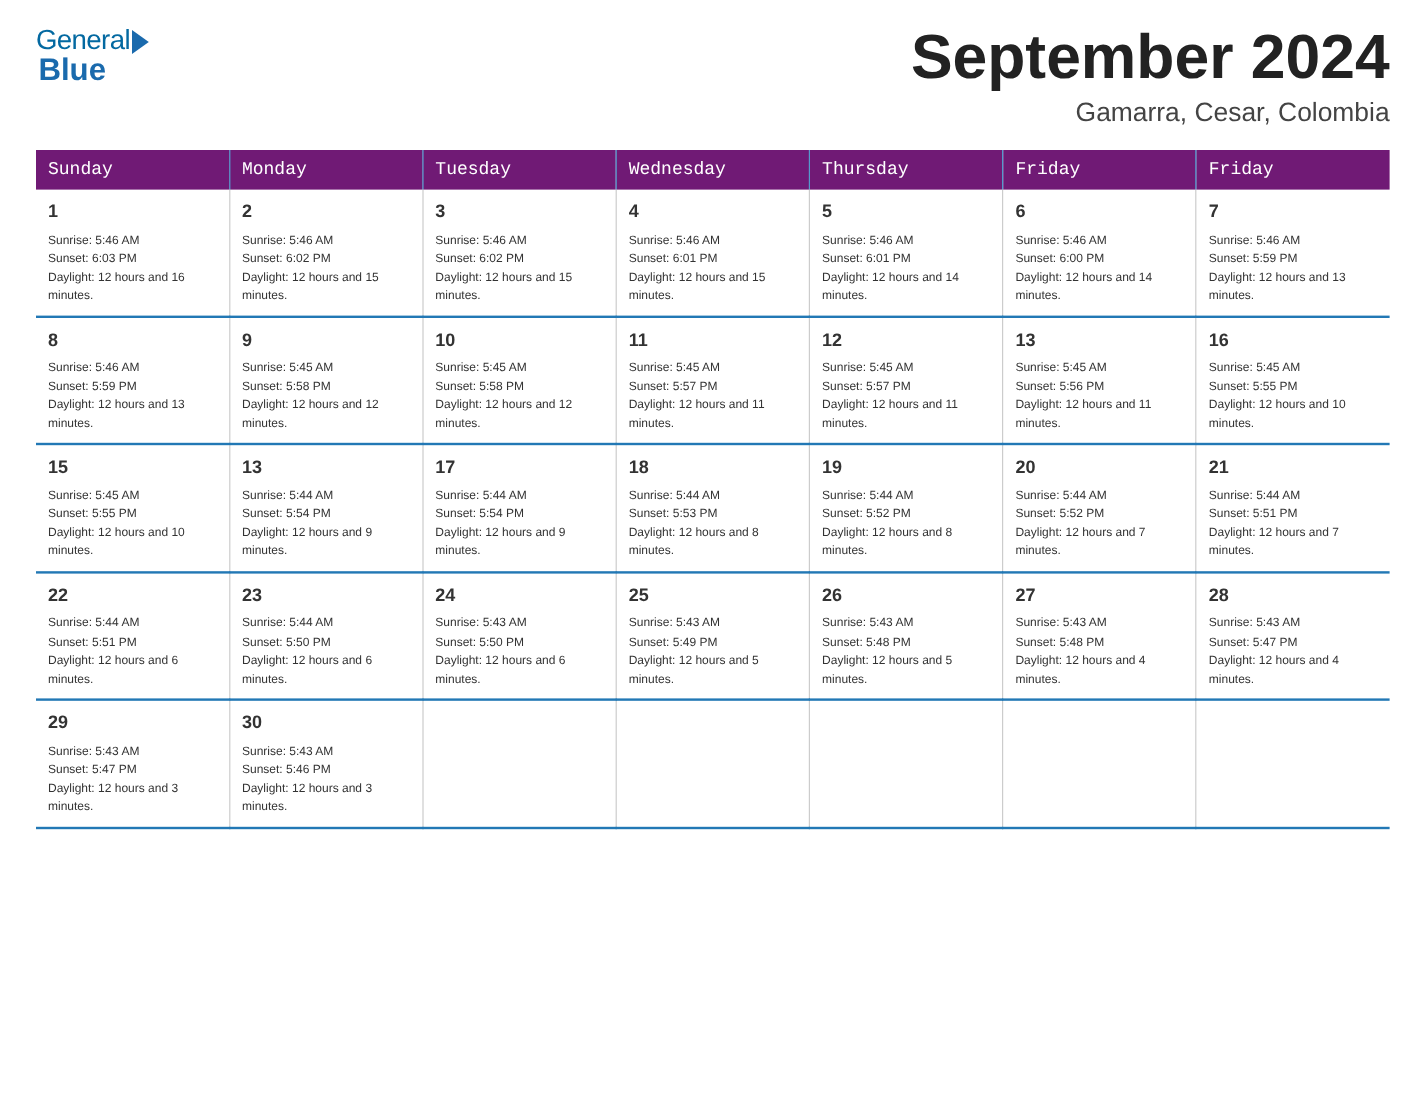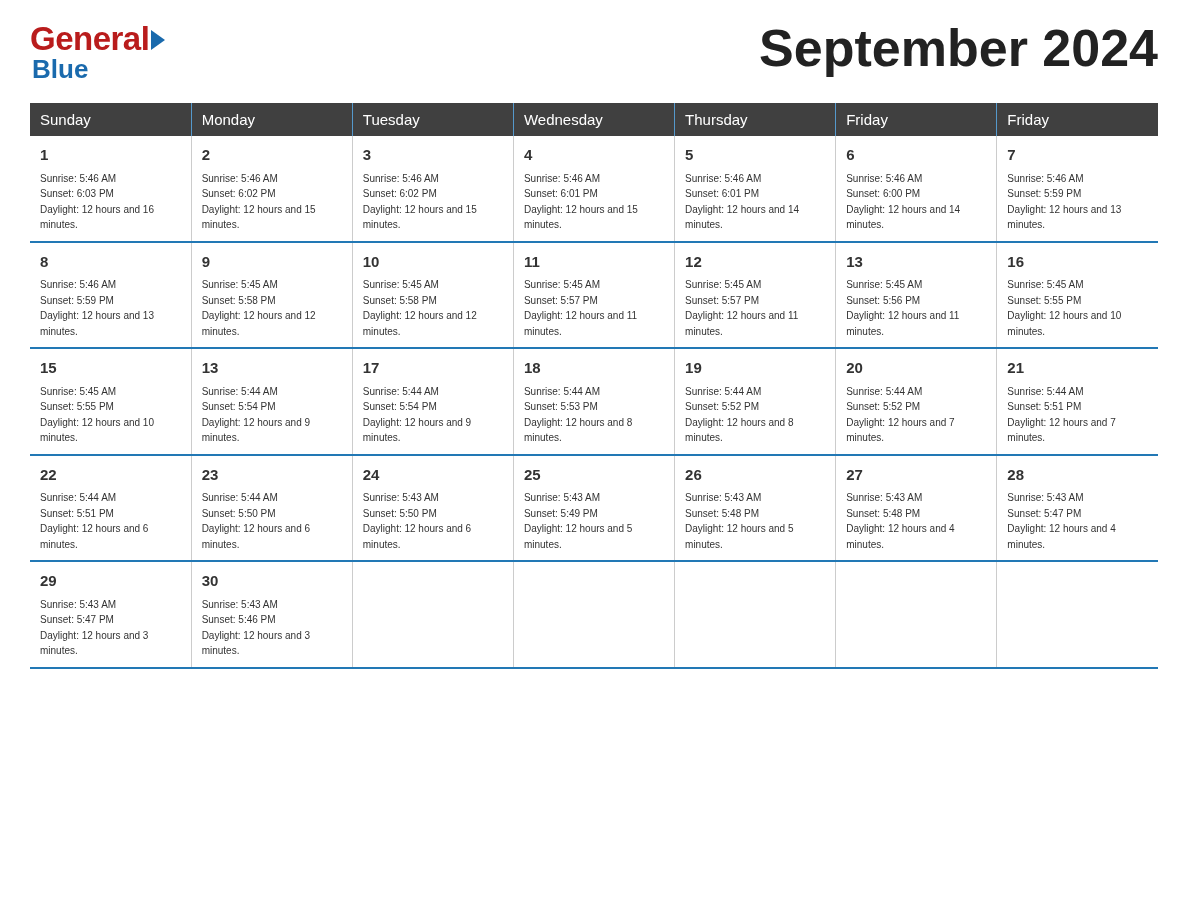--- a/index.html
+++ b/index.html
@@ -19,23 +19,23 @@
     .logo {
       display: flex;
       flex-direction: column;
       align-items: flex-start;
     }
     .logo-top {
       display: flex;
       align-items: center;
     }
     .logo-general {
-      font-size: 33px;
-      font-weight: bold;
-      color: #b91c1c;
+      font-size: 23px;
+      font-weight: normal;
+      color: #0369a1;
       letter-spacing: -0.5px;
     }
     .logo-triangle {
       width: 0;
       height: 0;
       border-left: 14px solid #1a6aad;
       border-top: 10px solid transparent;
       border-bottom: 10px solid transparent;
       margin-left: 2px;
       margin-top: 2px;
@@ -61,21 +61,22 @@
       font-weight: normal;
       color: #444;
       margin-top: 4px;
     }
     table {
       width: 100%;
       border-collapse: collapse;
       table-layout: fixed;
     }
     thead tr {
-      background-color: #404040;
+      background-color: #701a75;
+      font-family: Liberation Mono, monospace;
     }
     thead th {
       color: #fff;
       font-size: 15px;
       font-weight: normal;
       text-align: left;
       padding: 8px 10px;
       border-right: 1px solid #5599cc;
     }
     thead th:last-child {
@@ -117,20 +118,21 @@
 <div class="header">
   <div class="logo">
     <div class="logo-top">
       <span class="logo-general">General</span>
       <div class="logo-triangle"></div>
     </div>
     <span class="logo-blue">Blue</span>
   </div>
   <div class="title-block">
     <h1>September 2024</h1>
+    <h2>Gamarra, Cesar, Colombia</h2>
   </div>
 </div>
 
 <table>
   <thead>
     <tr>
     <th>Sunday</th>
         <th>Monday</th>
         <th>Tuesday</th>
         <th>Wednesday</th>

